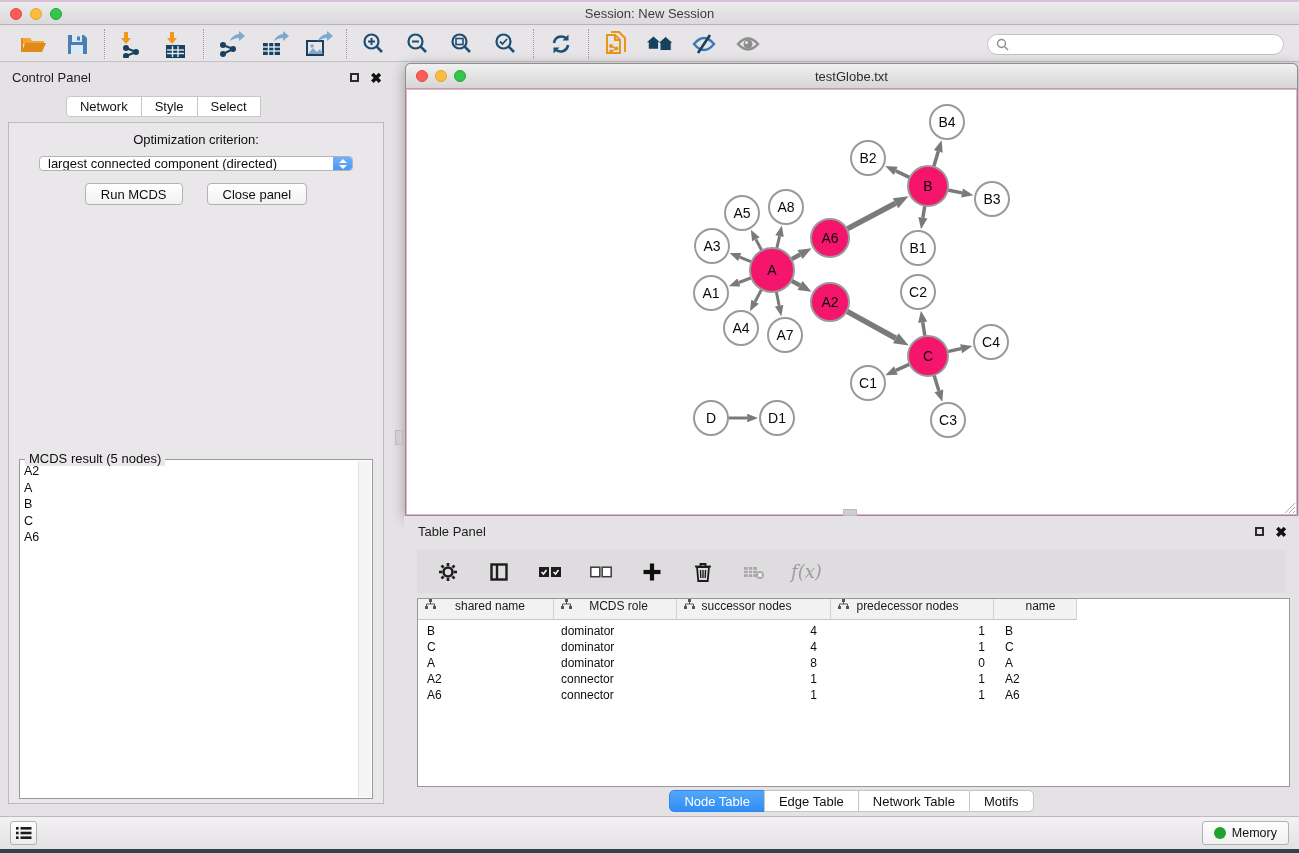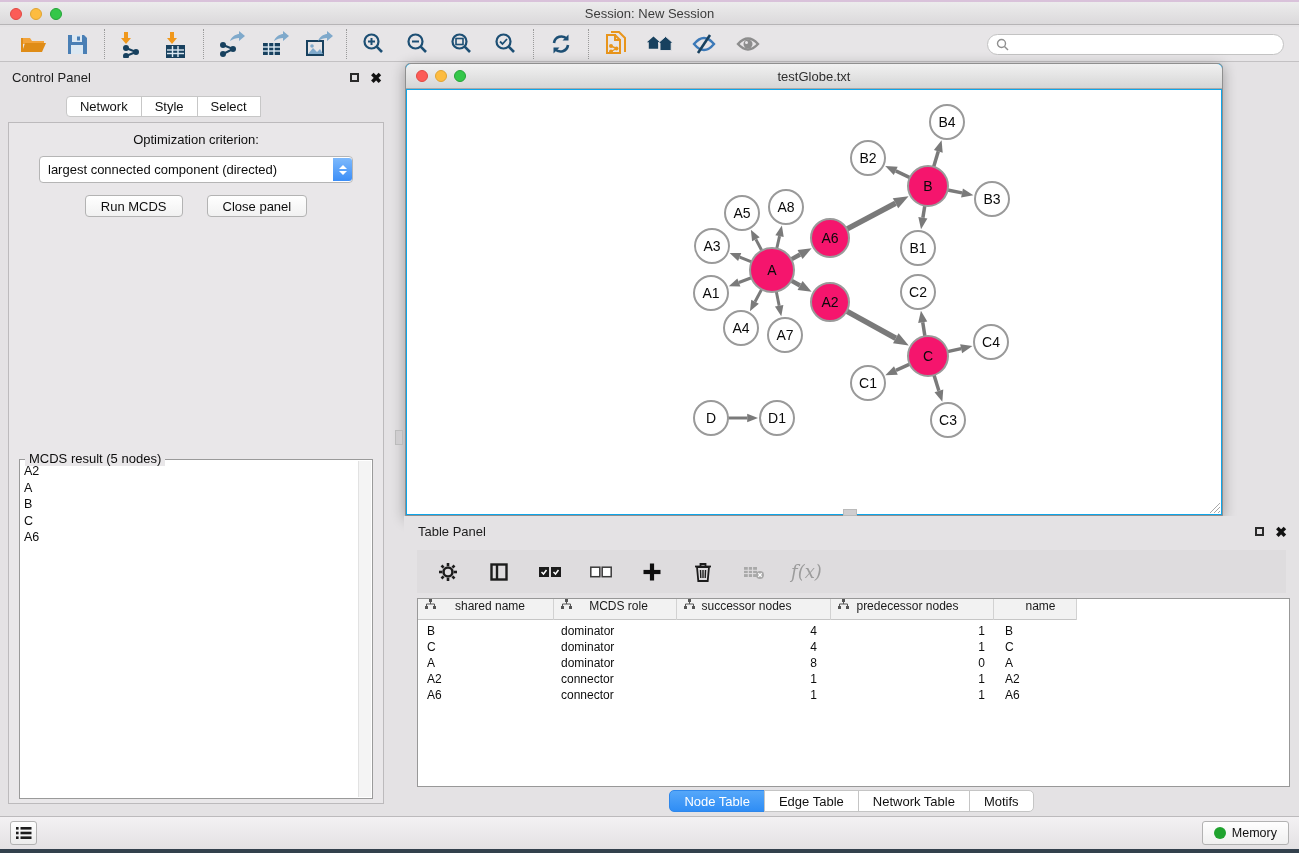--- a/index.html
+++ b/index.html
@@ -56,21 +56,21 @@
   .cp-tab:first-child { border-radius:4px 0 0 4px; margin-left:0; }
   .cp-tab:last-child { border-radius:0 4px 4px 0;margin-top:40px; }
   .cp-tab.active { background:#3b99fc; border-color:#2f87ea; color:#fff; }
 
   .cp-body {
     position:absolute; top:60px; left:8px; width:376px; height:682px;
     background:#e9e7e9; border:1px solid #bcbabc;
   }
   .opt-label { margin-top:9px; text-align:center; font-size:13px; color:#0d0d0d; }
   .combo {
-    position:relative; margin:9px auto 0; width:314px; height:27px;
+    position:relative; margin:9px auto 0; width:314px; height:15px;
     background:#fff; border:1px solid #b5b5b5; border-radius:4px;
     display:flex; align-items:center; overflow:hidden;
   }
   .combo-text { flex:1; padding:0 8px; font-size:13px; color:#0d0d0d; white-space:nowrap; }
   .combo-btn {
     width:19px; height:23px; background:linear-gradient(#7db9fc,#3c8ef7);
     display:flex; flex-direction:column; align-items:center; justify-content:center; gap:2px;
     border-radius:0 3px 3px 0;
   }
   .chev-up { width:0;height:0;border-left:4px solid transparent;border-right:4px solid transparent;border-bottom:4px solid #fff; }
@@ -83,22 +83,22 @@
   }
 
   .result-box { position:absolute; left:10px; top:336px; width:354px; height:340px; border:1px solid #9a9a9a; background:#fff; }
   .result-legend { position:absolute; top:-9px; left:5px; background:#e9e7e9; padding:0 4px; font-size:13px; color:#0d0d0d; }
   .result-list { position:absolute; inset:3px 15px 2px 4px; overflow:hidden; }
   .result-item { font-size:12.5px; line-height:16.5px; color:#0d0d0d; }
   .result-scroll { position:absolute; top:1px; right:1px; bottom:1px; width:13px; background:#f4f4f4; border-left:1px solid #e2e2e2; }
 
   
   .net-window {
-    position:absolute; left:405px; top:63px; width:818px; height:453px;
-    background:#0ea5e9; border:1px solid #8f8f8f; border-radius:5px 5px 0 0;
+    position:absolute; left:405px; top:63px; width:893px; height:453px;
+    background:#f9a8d4; border:1px solid #8f8f8f; border-radius:5px 5px 0 0;
     box-shadow:0 3px 14px rgba(0,0,0,.32);
   }
   .net-titlebar {
     height:25px; background:linear-gradient(#f1f1f1,#d6d6d6);
     border-bottom:1px solid #a9a9a9; border-radius:5px 5px 0 0;
     display:flex; align-items:center; justify-content:center;
     font-size:13px; color:#2e2e2e; position:relative;
   }
   .net-traffic { position:absolute; left:10px; top:6px; display:flex; gap:7px; }
   .net-traffic i { width:12px; height:12px; border-radius:50%; }

